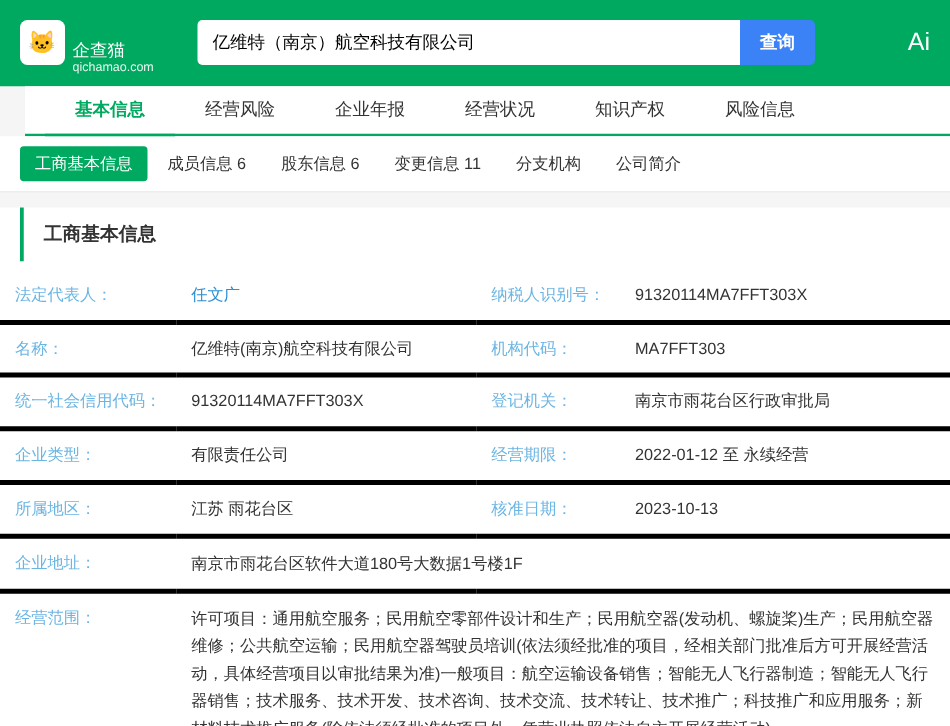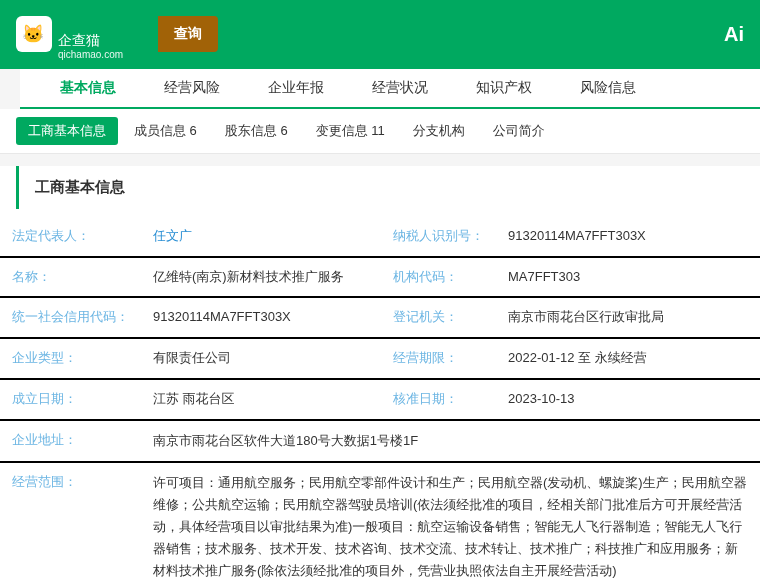--- a/index.html
+++ b/index.html
@@ -48,32 +48,32 @@
       height: 36px;
       padding: 0 12px;
       border: none;
       border-radius: 4px 0 0 4px;
       font-size: 14px;
       outline: none;
     }
     .search-btn {
       width: 60px;
       height: 36px;
-      background: #a16207;
+      background: #3b82f6;
       border: none;
       border-radius: 0 4px 4px 0;
       color: white;
       font-size: 14px;
       cursor: pointer;
       font-weight: bold;
     }
     .header-right {
       color: white;
       font-size: 20px;
-      font-weight: bold;
+      font-weight: normal;
       min-width: 80px;
       text-align: right;
     }
 
     
     .nav-tabs {
       background: white;
       display: flex;
       border-bottom: 2px solid #00a960;
       padding: 0 16px;
@@ -138,21 +138,21 @@
       margin-top: 12px;
     }
 
     
     .info-table {
       width: 100%;
       border-collapse: collapse;
     }
     .info-table td {
       padding: 9px 12px;
-      border-bottom: 2px solid #000000;
+      border-bottom: 4px solid #000000;
       vertical-align: top;
       font-size: 13px;
       line-height: 1.6;
     }
     .info-table tr:last-child td { border-bottom: none; }
     .label-col {
       color: #6bb5e3;
       width: 110px;
       white-space: nowrap;
     }
@@ -179,20 +179,21 @@
 
 <div class="header">
   <div class="logo-area">
     <div class="logo-box">🐱</div>
     <div class="logo-text">
       <div>企查猫</div>
       <div class="sub">qichamao.com</div>
     </div>
   </div>
   <div class="search-area">
+    <input class="search-input" type="text" value="亿维特（南京）航空科技有限公司" style="">
     <button class="search-btn">查询</button>
   </div>
   <div class="header-right">Ai</div>
 </div>
 
 <div class="nav-tabs">
   <div class="nav-tab active">基本信息</div>
   <div class="nav-tab">经营风险</div>
   <div class="nav-tab">企业年报</div>
   <div class="nav-tab">经营状况</div>
@@ -214,38 +215,38 @@
   <table class="info-table">
     <tbody id="info-tbody">
           <tr>
       <td class="label-col">法定代表人：</td>
       <td class="value-col" style="color:#2a8fd4">任文广</td>
       <td class="label-col-r">纳税人识别号：</td>
       <td class="value-col-r">91320114MA7FFT303X</td>
     </tr>
           <tr>
       <td class="label-col">名称：</td>
-      <td class="value-col" style="color:#333">亿维特(南京)新材料技术推广服务</td>
+      <td class="value-col" style="color:#333">亿维特(南京)航空科技有限公司</td>
       <td class="label-col-r">机构代码：</td>
       <td class="value-col-r">MA7FFT303</td>
     </tr>
           <tr>
       <td class="label-col">统一社会信用代码：</td>
       <td class="value-col" style="color:#333">91320114MA7FFT303X</td>
       <td class="label-col-r">登记机关：</td>
       <td class="value-col-r">南京市雨花台区行政审批局</td>
     </tr>
           <tr>
       <td class="label-col">企业类型：</td>
       <td class="value-col" style="color:#333">有限责任公司</td>
       <td class="label-col-r">经营期限：</td>
       <td class="value-col-r">2022-01-12 至 永续经营</td>
     </tr>
           <tr>
-      <td class="label-col">成立日期：</td>
+      <td class="label-col">所属地区：</td>
       <td class="value-col" style="color:#333">江苏 雨花台区</td>
       <td class="label-col-r">核准日期：</td>
       <td class="value-col-r">2023-10-13</td>
     </tr>
           <tr>
       <td class="label-col" style="vertical-align:top">企业地址：</td>
       <td colspan="3" class="value-col" style="line-height:1.7">南京市雨花台区软件大道180号大数据1号楼1F</td>
     </tr>
           <tr>
       <td class="label-col" style="vertical-align:top">经营范围：</td>

